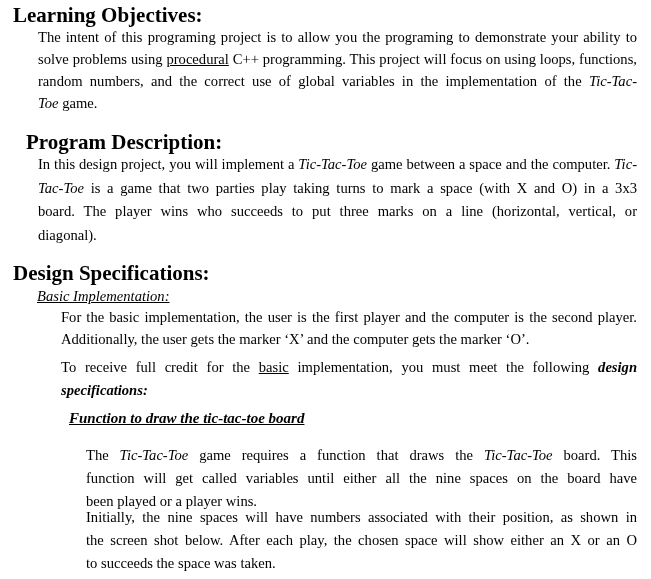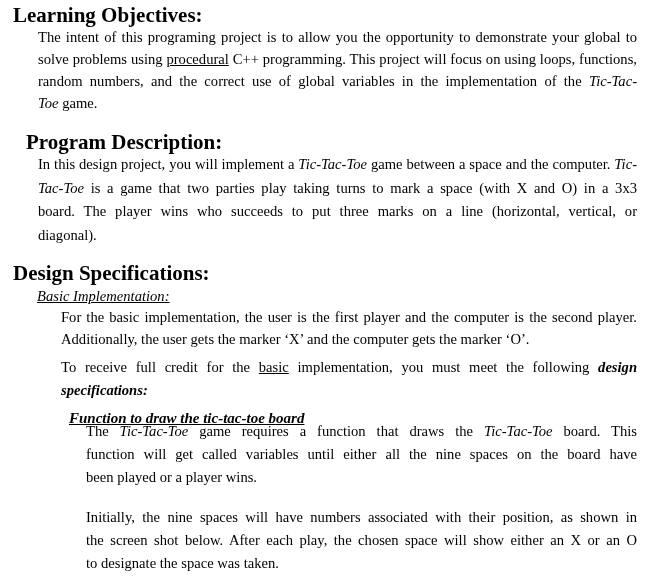--- a/index.html
+++ b/index.html
@@ -53,21 +53,21 @@
     text-decoration: underline;
   }
 </style>
 </head>
 <body>
 
 <div class="page">
 
   <div class="h" style="left:13px; top:4px;">Learning Objectives:</div>
   <div class="blk" style="left:38px; top:26px; width:599px;">
-    <span class="ln"><span>The intent of this programing project is to allow you the opportunity to demonstrate your global to</span></span>
+    <span class="ln"><span>The intent of this programing project is to allow you the programing to demonstrate your ability to</span></span>
     <span class="ln"><span>solve problems using </span><span class="u">procedural</span><span> C++ programming.  This project will focus on using loops, functions,</span></span>
     <span class="ln"><span>random numbers, and the correct use of global variables in the implementation of the </span><span class="i">Tic-Tac-</span></span>
     <span class="ln last"><span class="i">Toe</span><span> game.</span></span>
   </div>
 
   <div class="h" style="left:26px; top:131px;">Program Description:</div>
   <div class="blk" style="left:38px; top:153px; width:599px; line-height:23.5px;">
     <span class="ln" style="height:23.5px;"><span>In this design project, you will implement a </span><span class="i">Tic-Tac-Toe</span><span> game between a space and the computer.  </span><span class="i">Tic-</span></span>
     <span class="ln" style="height:23.5px;"><span class="i">Tac-Toe</span><span> is a game that two parties play taking turns to mark a space (with X and O) in a 3x3</span></span>
     <span class="ln" style="height:23.5px;"><span>board. The player wins who succeeds to put three marks on a line (horizontal, vertical, or</span></span>
@@ -82,25 +82,25 @@
     <span class="ln last"><span>Additionally, the user gets the marker ‘X’ and the computer gets the marker ‘O’.</span></span>
   </div>
 
   <div class="blk" style="left:61px; top:356px; width:576px; line-height:23px;">
     <span class="ln" style="height:23px;"><span>To receive full credit for the </span><span class="u">basic</span><span> implementation, you must meet the following </span><span class="bi">design</span></span>
     <span class="ln last" style="height:23px;"><span class="bi">specifications:</span></span>
   </div>
 
   <div class="sub" style="left:69px; top:407px; font-weight:bold; font-size:15px;">Function to draw the tic-tac-toe board</div>
 
-  <div class="blk" style="left:86px; top:420px; width:551px; line-height:23px;">
+  <div class="blk" style="left:86px; top:444px; width:551px; line-height:23px;">
     <span class="ln" style="height:23px;"><span>The </span><span class="i">Tic-Tac-Toe</span><span> game requires a function that draws the </span><span class="i">Tic-Tac-Toe</span><span> board. This</span></span>
     <span class="ln" style="height:23px;"><span>function will get called variables until either all the nine spaces on the board have</span></span>
     <span class="ln last" style="height:23px;"><span>been played or a player wins.</span></span>
   </div>
 
   <div class="blk" style="left:86px; top:506px; width:551px; line-height:23px;">
     <span class="ln" style="height:23px;"><span>Initially, the nine spaces will have numbers associated with their position, as shown in</span></span>
     <span class="ln" style="height:23px;"><span>the screen shot below. After each play, the chosen space will show either an X or an O</span></span>
-    <span class="ln last" style="height:23px;"><span>to designate the space was taken.</span></span>
+    <span class="ln last" style="height:23px;"><span>to succeeds the space was taken.</span></span>
   </div>
 
 </div>
 
 </body></html>

